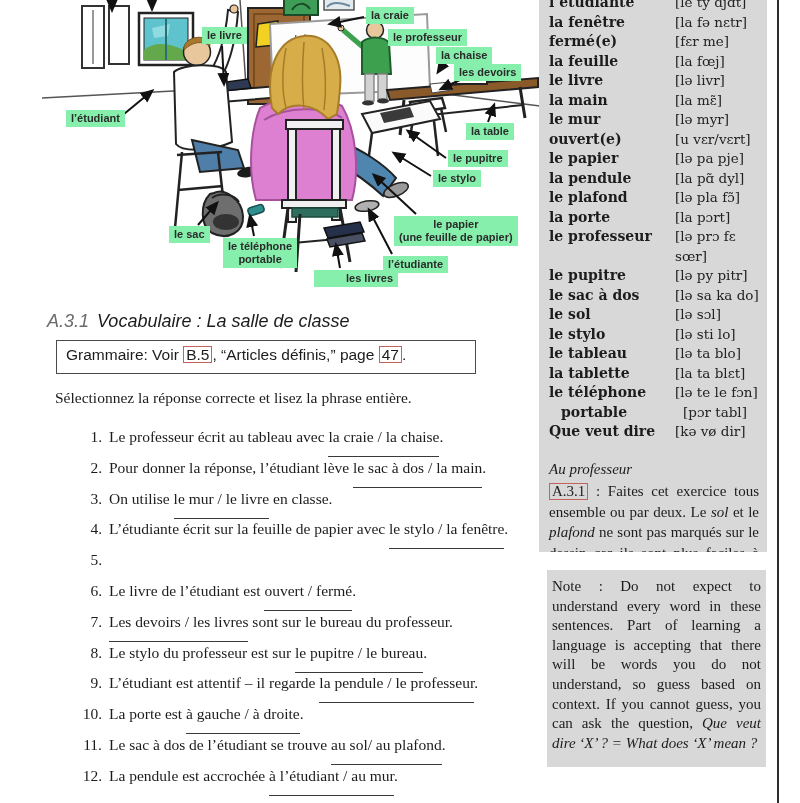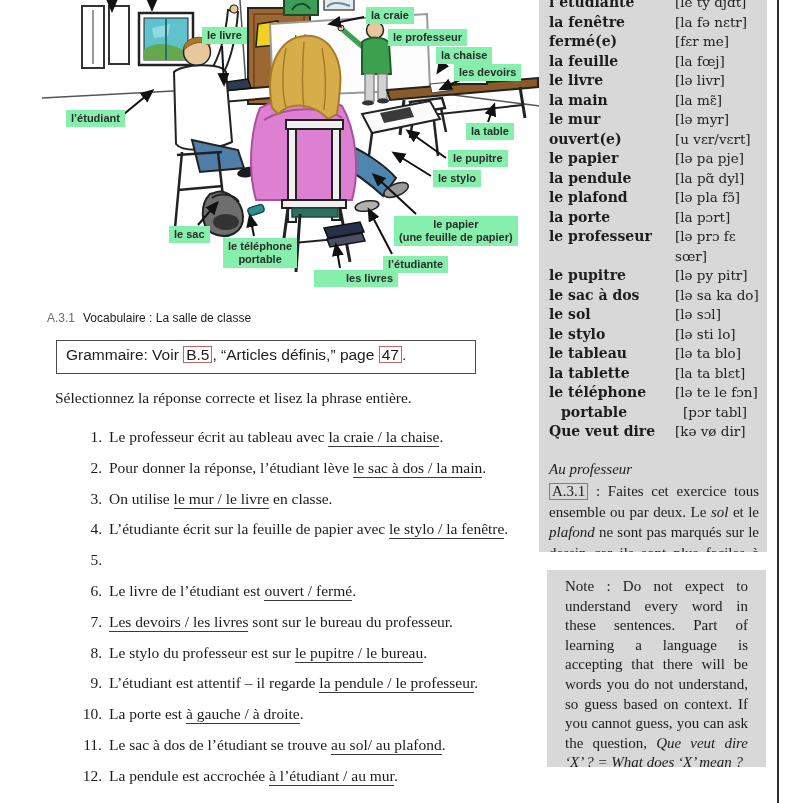--- a/index.html
+++ b/index.html
@@ -8,50 +8,50 @@
 
   
   .illustration{position:absolute;left:42px;top:0;width:498px;height:305px;}
   .illustration svg{position:absolute;left:0;top:0;}
   .img-label{position:absolute;background:#86efac;color:#2b2b2b;
              font-family:"Liberation Sans",sans-serif;font-weight:bold;font-size:11px;
              line-height:13px;padding:2px 5px;white-space:pre-line;text-align:center;}
 
   
   .heading{position:absolute;left:47px;top:311px;font-family:"Liberation Sans",sans-serif;
-           font-size:12px;}
+           font-size:18px;font-style:italic;}
   .heading .num{color:#6a6a6a;margin-right:8px;}
   .grammar-box{position:absolute;left:56px;top:340px;width:420px;height:34px;
                border:1px solid #4a4a4a;box-sizing:border-box;
                font-family:"Liberation Sans",sans-serif;font-size:15.5px;
                padding:5px 0 0 9px;}
   .refbox{display:inline-block;border:1.5px solid #c4635d;padding:0 2px;line-height:15px;}
   .intro{position:absolute;left:47px;top:381px;font-size:15.5px;margin:8px;}
   ol.exercise{position:absolute;left:47px;top:426px;width:492px;margin:0;padding:0;
               list-style:none;font-size:15.5px;}
   ol.exercise li{display:flex;line-height:21px;margin-bottom:9.8px;white-space:nowrap;}
   ol.exercise .enum{width:62px;text-align:right;flex:0 0 62px;padding-right:7px;box-sizing:border-box;}
-  .choices{border-bottom:1.5px solid #3a3a3a;padding-bottom:1px;}
+  .choices{border-bottom:1.5px solid #3a3a3a;padding-bottom:11px;}
 
   
   .vocab-panel{position:absolute;left:539px;top:0;width:228px;height:552px;background:#d8d8d8;
                box-sizing:border-box;padding:0 6px 0 10px;overflow:hidden;
                font-family:"DejaVu Serif",serif;}
   table.vocab{border-collapse:collapse;margin-top:-7px;width:100%;}
   table.vocab td{padding:0;vertical-align:baseline;line-height:19.5px;}
   td.w{font-weight:bold;font-size:14px;width:114px;}
   td.w.ind{padding-left:12px;}
   td.ipa{font-size:13.5px;color:#222;}
   td.ipa.ind{padding-left:8px;}
   .teacher-note{font-family:"Liberation Serif",serif;font-size:15px;line-height:20.5px;
                 text-align:justify;margin-top:17px;padding-right:2px;}
   .teacher-note .hd{font-style:italic;display:block;margin-bottom:2px;}
   .teacher-note i{font-style:italic;}
   .note-panel{position:absolute;left:547px;top:570px;width:219px;height:197px;background:#d8d8d8;
-              box-sizing:border-box;padding:7px 18px;font-size:15px;line-height:19.6px;
+              box-sizing:border-box;padding:7px 5px;font-size:15px;line-height:19.6px;
               text-align:justify;overflow:hidden;}
   .note-panel i{font-style:italic;}
 
   .edge-line{position:absolute;left:777px;top:0;width:2px;height:803px;background:#2e2e2e;}
 </style>
 </head>
 <body>
 
 <div class="page">
 

